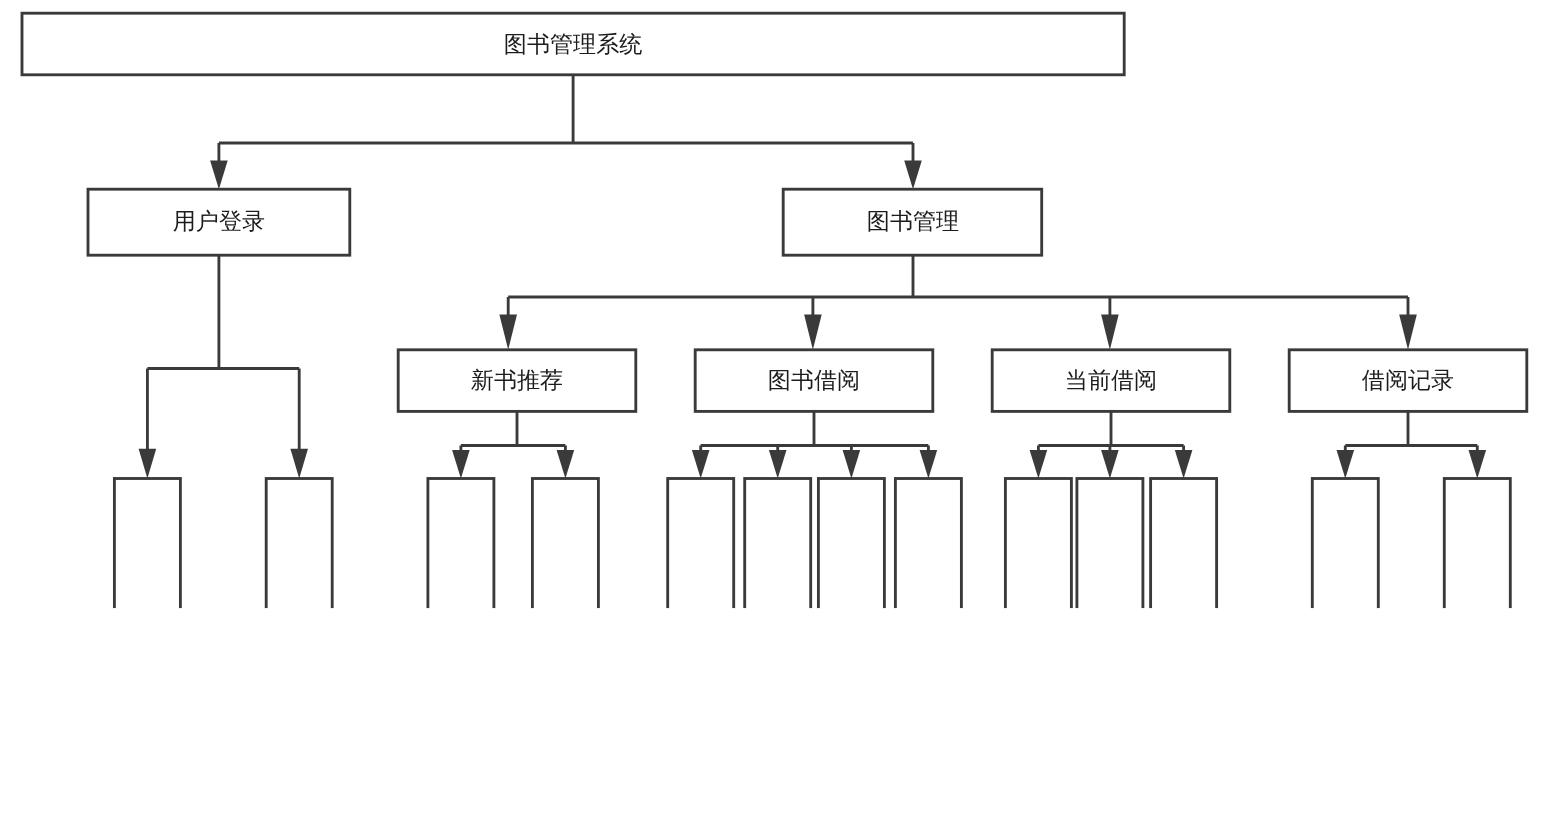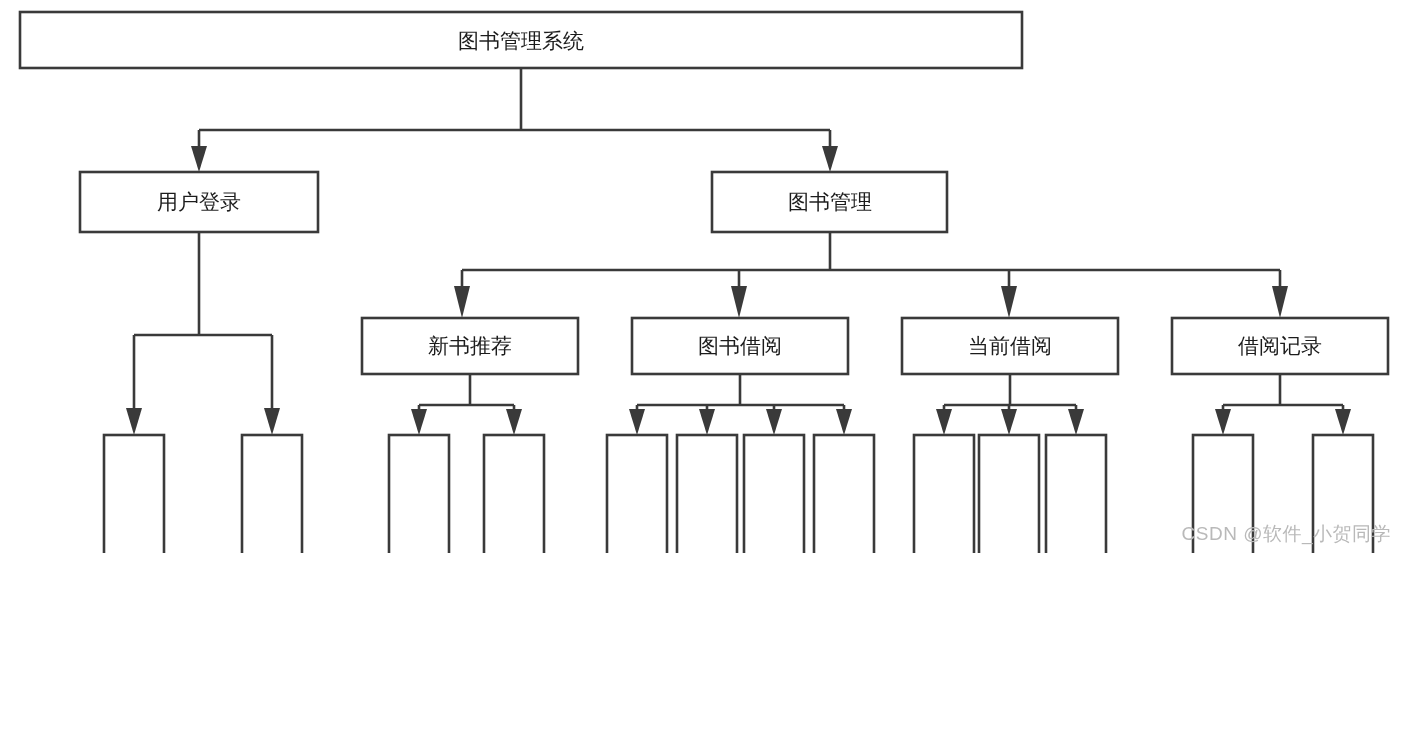--- a/index.html
+++ b/index.html
@@ -287,15 +287,14 @@
       <rect class="node-box" x="1313" y="435" width="60" height="300"></rect>
       <foreignObject x="1313" y="435" width="60" height="300">
         <div xmlns="http://www.w3.org/1999/xhtml" style="width:60px;height:300px;display:flex;align-items:center;justify-content:center;">
           <span class="node-label-v">查询借阅记录</span>
         </div>
       </foreignObject>
     </g>
 
   </svg>
 
-  <div class="watermark">CSDN @软件_小贺同学</div>
 
 </div>
 
 </body></html>

